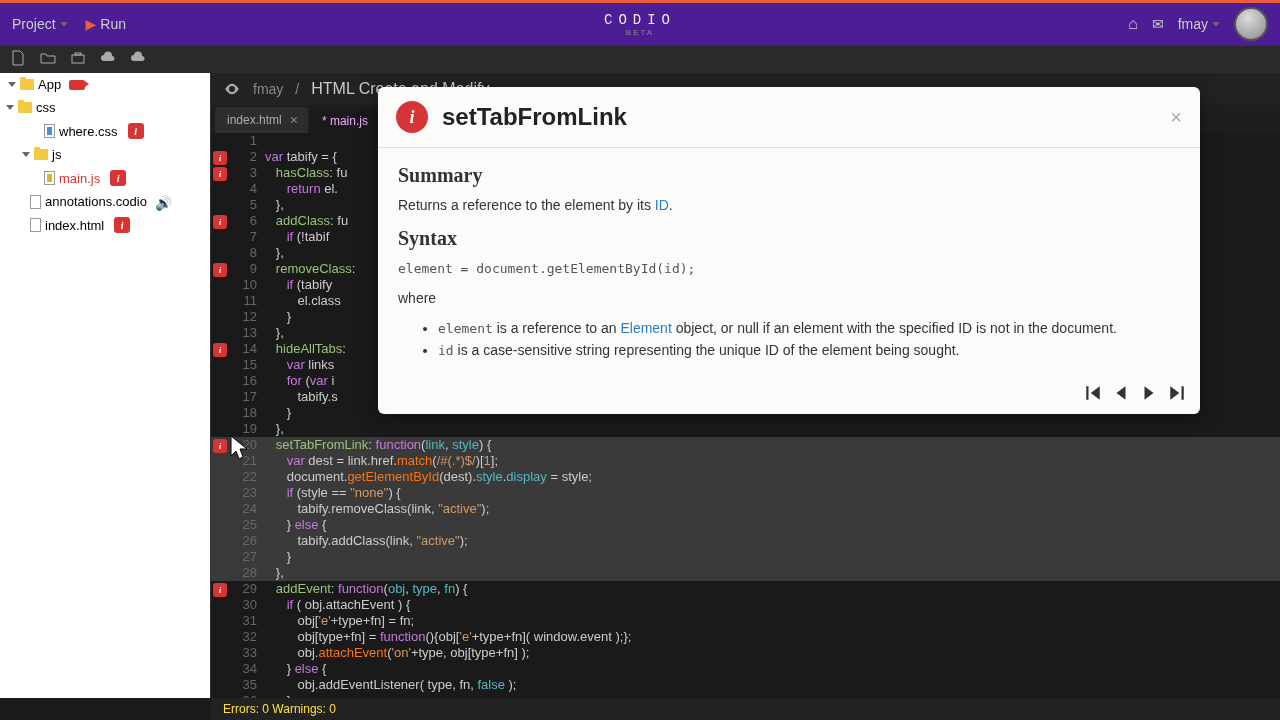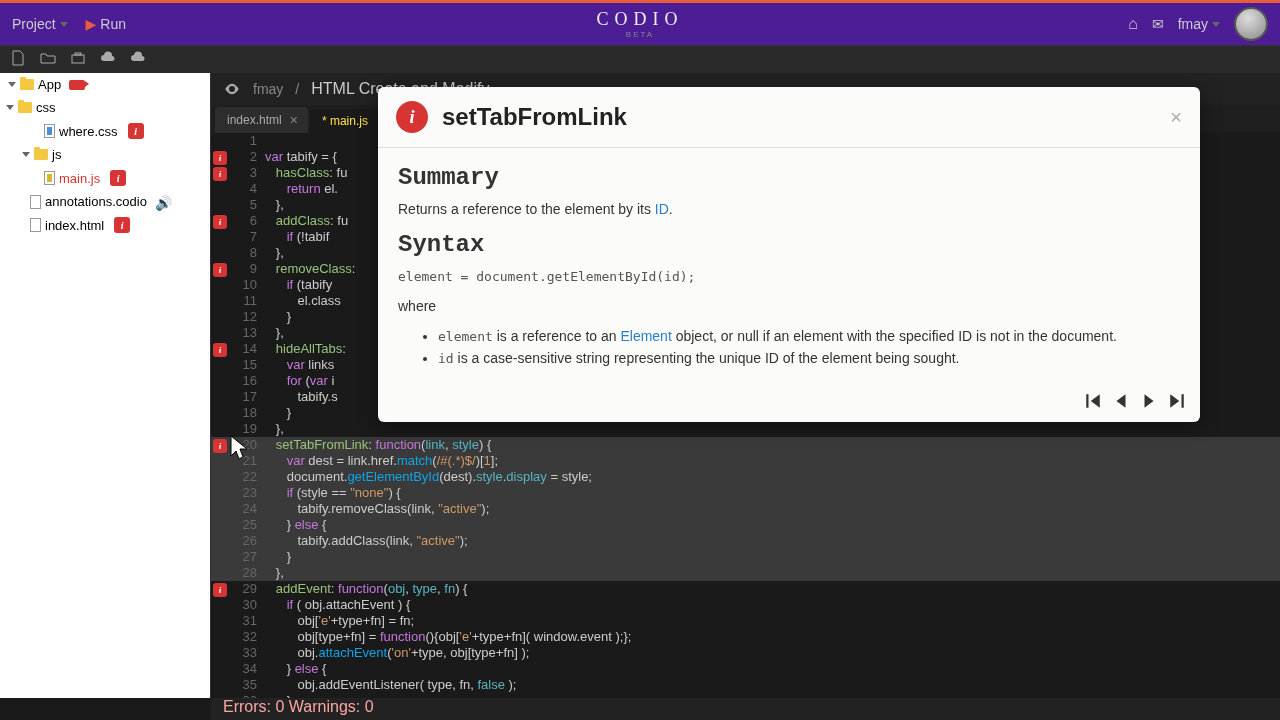--- a/index.html
+++ b/index.html
@@ -2,63 +2,63 @@
 <html><head>
 <meta charset="utf-8">
 <style>
 *{margin:0;padding:0;box-sizing:border-box;font-family:-apple-system,BlinkMacSystemFont,"Segoe UI",sans-serif}
 body{width:1280px;height:720px;background:#1a1a1a;overflow:hidden;position:relative}
 .topbar{height:3px;background:#e85d3b}
 .menubar{height:42px;background:#4c1d95;display:flex;align-items:center;padding:0 12px;color:#ccc;justify-content:space-between}
 .menu-left{display:flex;align-items:center;gap:18px}
 .menu-item{font-size:14px;display:flex;align-items:center;gap:4px;cursor:pointer}
 .menu-center{position:absolute;left:50%;transform:translateX(-50%);display:flex;flex-direction:column;align-items:center}
-.logo{font-family:Liberation Serif, serif;font-size:18px;font-weight:300;letter-spacing:6px;color:#eee}
+.logo{font-family:Liberation Mono, monospace;font-size:14px;font-weight:300;letter-spacing:6px;color:#eee}
 .logo-beta{font-size:8px;color:#888;letter-spacing:2px}
 .menu-right{display:flex;align-items:center;gap:14px}
 .avatar{width:34px;height:34px;border-radius:50%;background:radial-gradient(circle at 40% 30%,#ddd,#888);border:2px solid #555}
 .toolbar{height:28px;background:#2a2a2a;border-top:1px solid #333;display:flex;align-items:center;padding:0 10px;gap:14px;color:#aaa}
 .toolbar svg{width:16px;height:16px;fill:#aaa}
 .main{display:flex;height:calc(100% - 73px - 22px)}
 .sidebar{width:211px;background:#fff;border-right:1px solid #333;overflow-y:auto;font-size:13px}
 .tree-row{display:flex;align-items:center;padding:4px 8px;gap:4px;cursor:pointer}
 .folder-icon{width:14px;height:11px;background:#f5c842;border-radius:1px;position:relative}
 .folder-icon::before{content:"";position:absolute;top:-2px;left:0;width:6px;height:2px;background:#f5c842;border-radius:1px 1px 0 0}
 .badge-red{width:16px;height:16px;background:#d73535;border-radius:3px;display:inline-flex;align-items:center;justify-content:center;color:#fff;font-size:10px;font-weight:bold;font-style:italic;font-family:Georgia}
 .badge-sound{width:18px;height:14px;color:#e85d3b;font-size:14px}
 .caret{width:0;height:0;border-left:4px solid transparent;border-right:4px solid transparent;border-top:5px solid #666}
 .rec-icon{width:16px;height:10px;background:#d73535;border-radius:2px;position:relative}
 .rec-icon::after{content:"";position:absolute;right:-4px;top:1px;border-left:4px solid #d73535;border-top:3px solid transparent;border-bottom:3px solid transparent}
 .editor-area{flex:1;background:#1e1e1e;display:flex;flex-direction:column;position:relative}
 .editor-header{height:32px;background:#222;display:flex;align-items:center;padding:0 12px;gap:12px;color:#ccc;font-size:14px}
 .eye-icon{width:18px;height:18px;fill:#aaa}
 .tabs{height:28px;background:#1e1e1e;display:flex;align-items:flex-end;padding-left:4px;gap:2px}
 .tab{background:#2d2d2d;color:#aaa;padding:5px 10px 5px 12px;font-size:12px;border-radius:4px 4px 0 0;display:flex;align-items:center;gap:8px;cursor:pointer}
-.tab.active{background:#1a1a1a;color:#fde047}
+.tab.active{background:#1a1a1a;color:#f0abfc}
 .tab-close{color:#888;font-size:14px}
 .code{flex:1;background:#1a1a1a;overflow:hidden;font-family:Menlo,Consolas,monospace;font-size:13px;line-height:16px;position:relative}
 .code-line{display:flex;height:16px}
 .gutter-ann{width:18px;text-align:center}
 .gutter-num{width:36px;text-align:right;color:#666;padding-right:8px}
 .code-text{flex:1;white-space:pre;color:#ccc}
 .hl{background:#3a3a3a}
 .kw{color:#c678dd}
 .fn{color:#98c379}
 .str{color:#d19a66}
-.op{color:#0ea5e9}
+.op{color:#f97316}
 .bl{color:#56b6c2}
-.statusbar{height:22px;background:#222;color:#fca5a5;font-size:16px;display:flex;padding:0 12px;position:absolute;bottom:0;left:211px;right:0}
+.statusbar{height:22px;background:#222;color:#fde047;font-size:12px;display:flex;align-items:center;padding:0 12px;position:absolute;bottom:0;left:211px;right:0}
 .cursor-arrow{position:absolute;left:230px;top:435px;width:20px;height:28px;pointer-events:none;z-index:50}
 .popup{position:absolute;left:378px;top:87px;width:822px;background:#fbfbfa;border-radius:6px;box-shadow:0 4px 20px rgba(0,0,0,0.4);z-index:40}
 .popup-head{display:flex;align-items:center;padding:14px 18px;gap:14px;border-bottom:1px solid #ddd}
 .popup-icon{width:32px;height:32px;background:#d73535;border-radius:50%;display:flex;align-items:center;justify-content:center;color:#fff;font-weight:bold;font-style:italic;font-size:18px;font-family:Georgia}
 .popup-title{font-size:24px;font-weight:bold;color:#222}
 .popup-close{margin-left:auto;color:#aaa;font-size:20px;cursor:pointer}
 .popup-body{padding:16px 20px 12px 20px;font-size:14px;color:#333}
-.popup-body h3{font-family:Liberation Mono, monospace;font-size:24px;font-weight:bold;margin-bottom:10px}
+.popup-body h3{font-family:Liberation Serif, serif;font-size:20px;font-weight:bold;margin-bottom:10px}
 .popup-body p{margin-bottom:14px}
 .popup-body a{color:#2a7ec8;text-decoration:none}
 .popup-body code{font-family:Menlo,Consolas,monospace;font-size:13px;color:#555}
 .popup-body ul{list-style:disc;padding-left:40px}
 .popup-body li{margin-bottom:6px}
 .popup-nav{display:flex;justify-content:flex-end;padding:8px 14px 12px;gap:10px}
 .nav-btn{width:18px;height:18px;fill:#333;cursor:pointer}
 .file-icon{width:11px;height:14px;background:#fff;border:1px solid #999;position:relative}
 .file-icon.js::after{content:"";position:absolute;inset:2px;background:#d4b830}
 .file-icon.css::after{content:"";position:absolute;inset:2px;background:#4a90d9}

